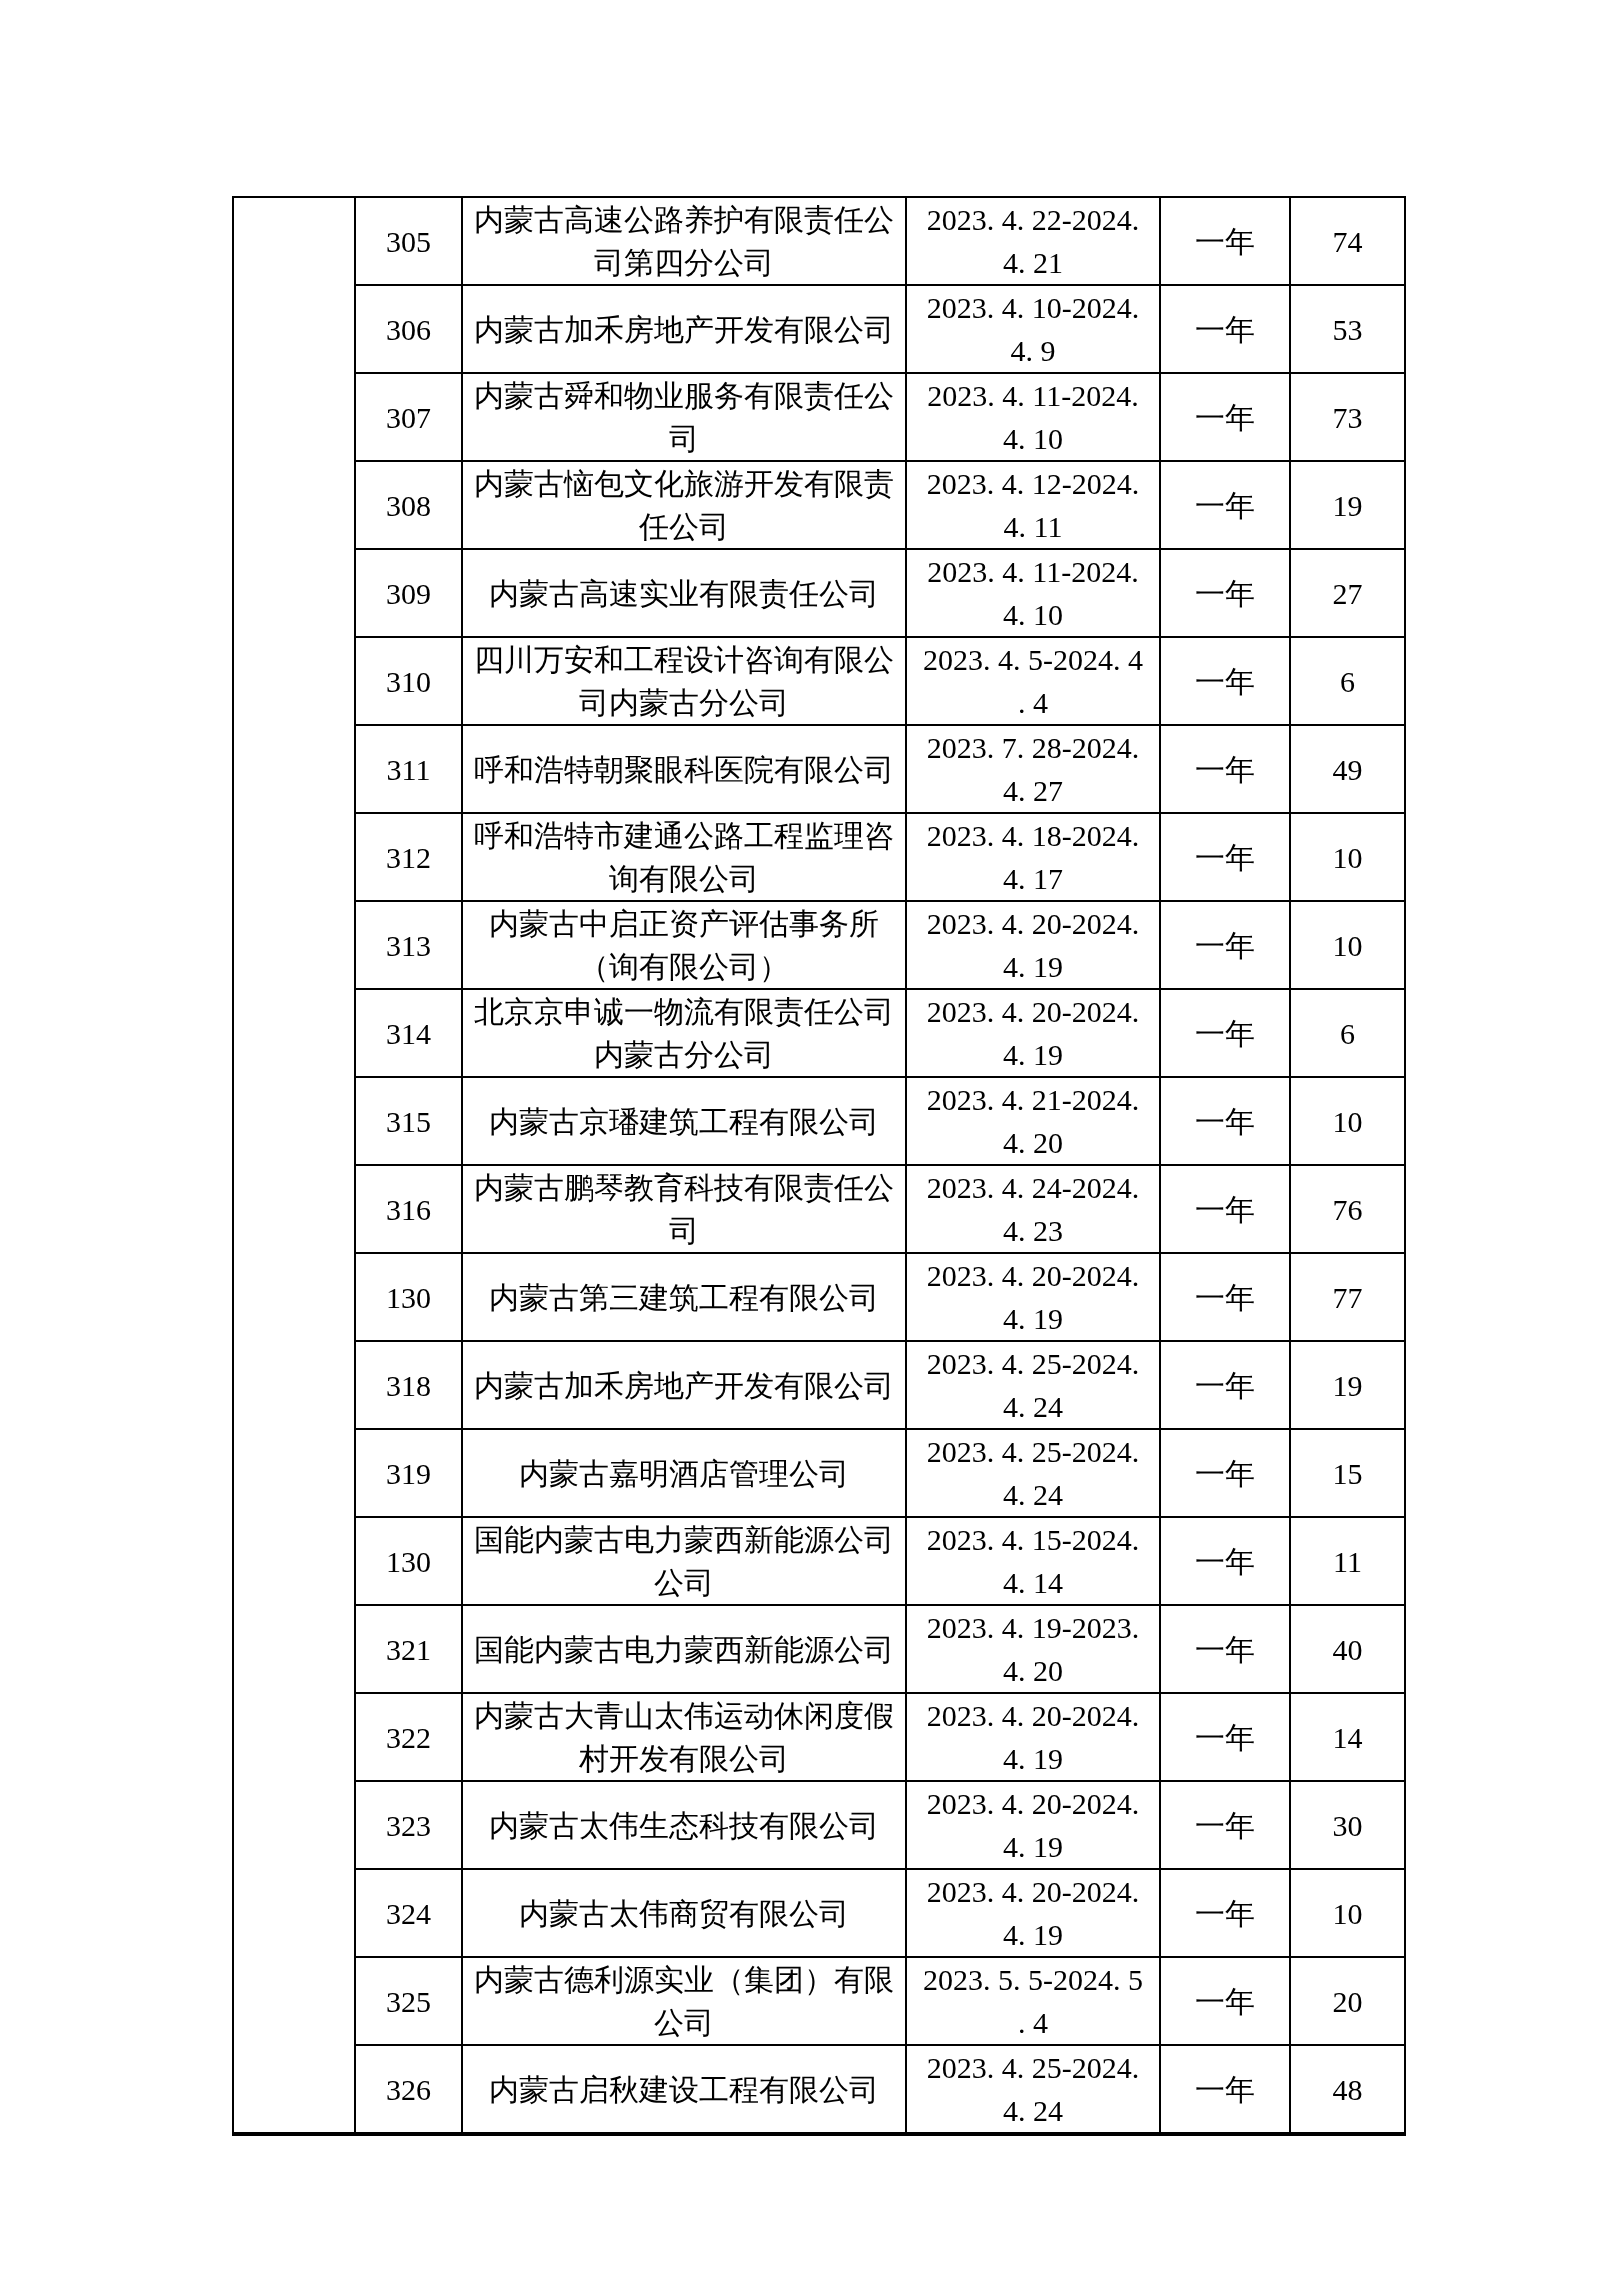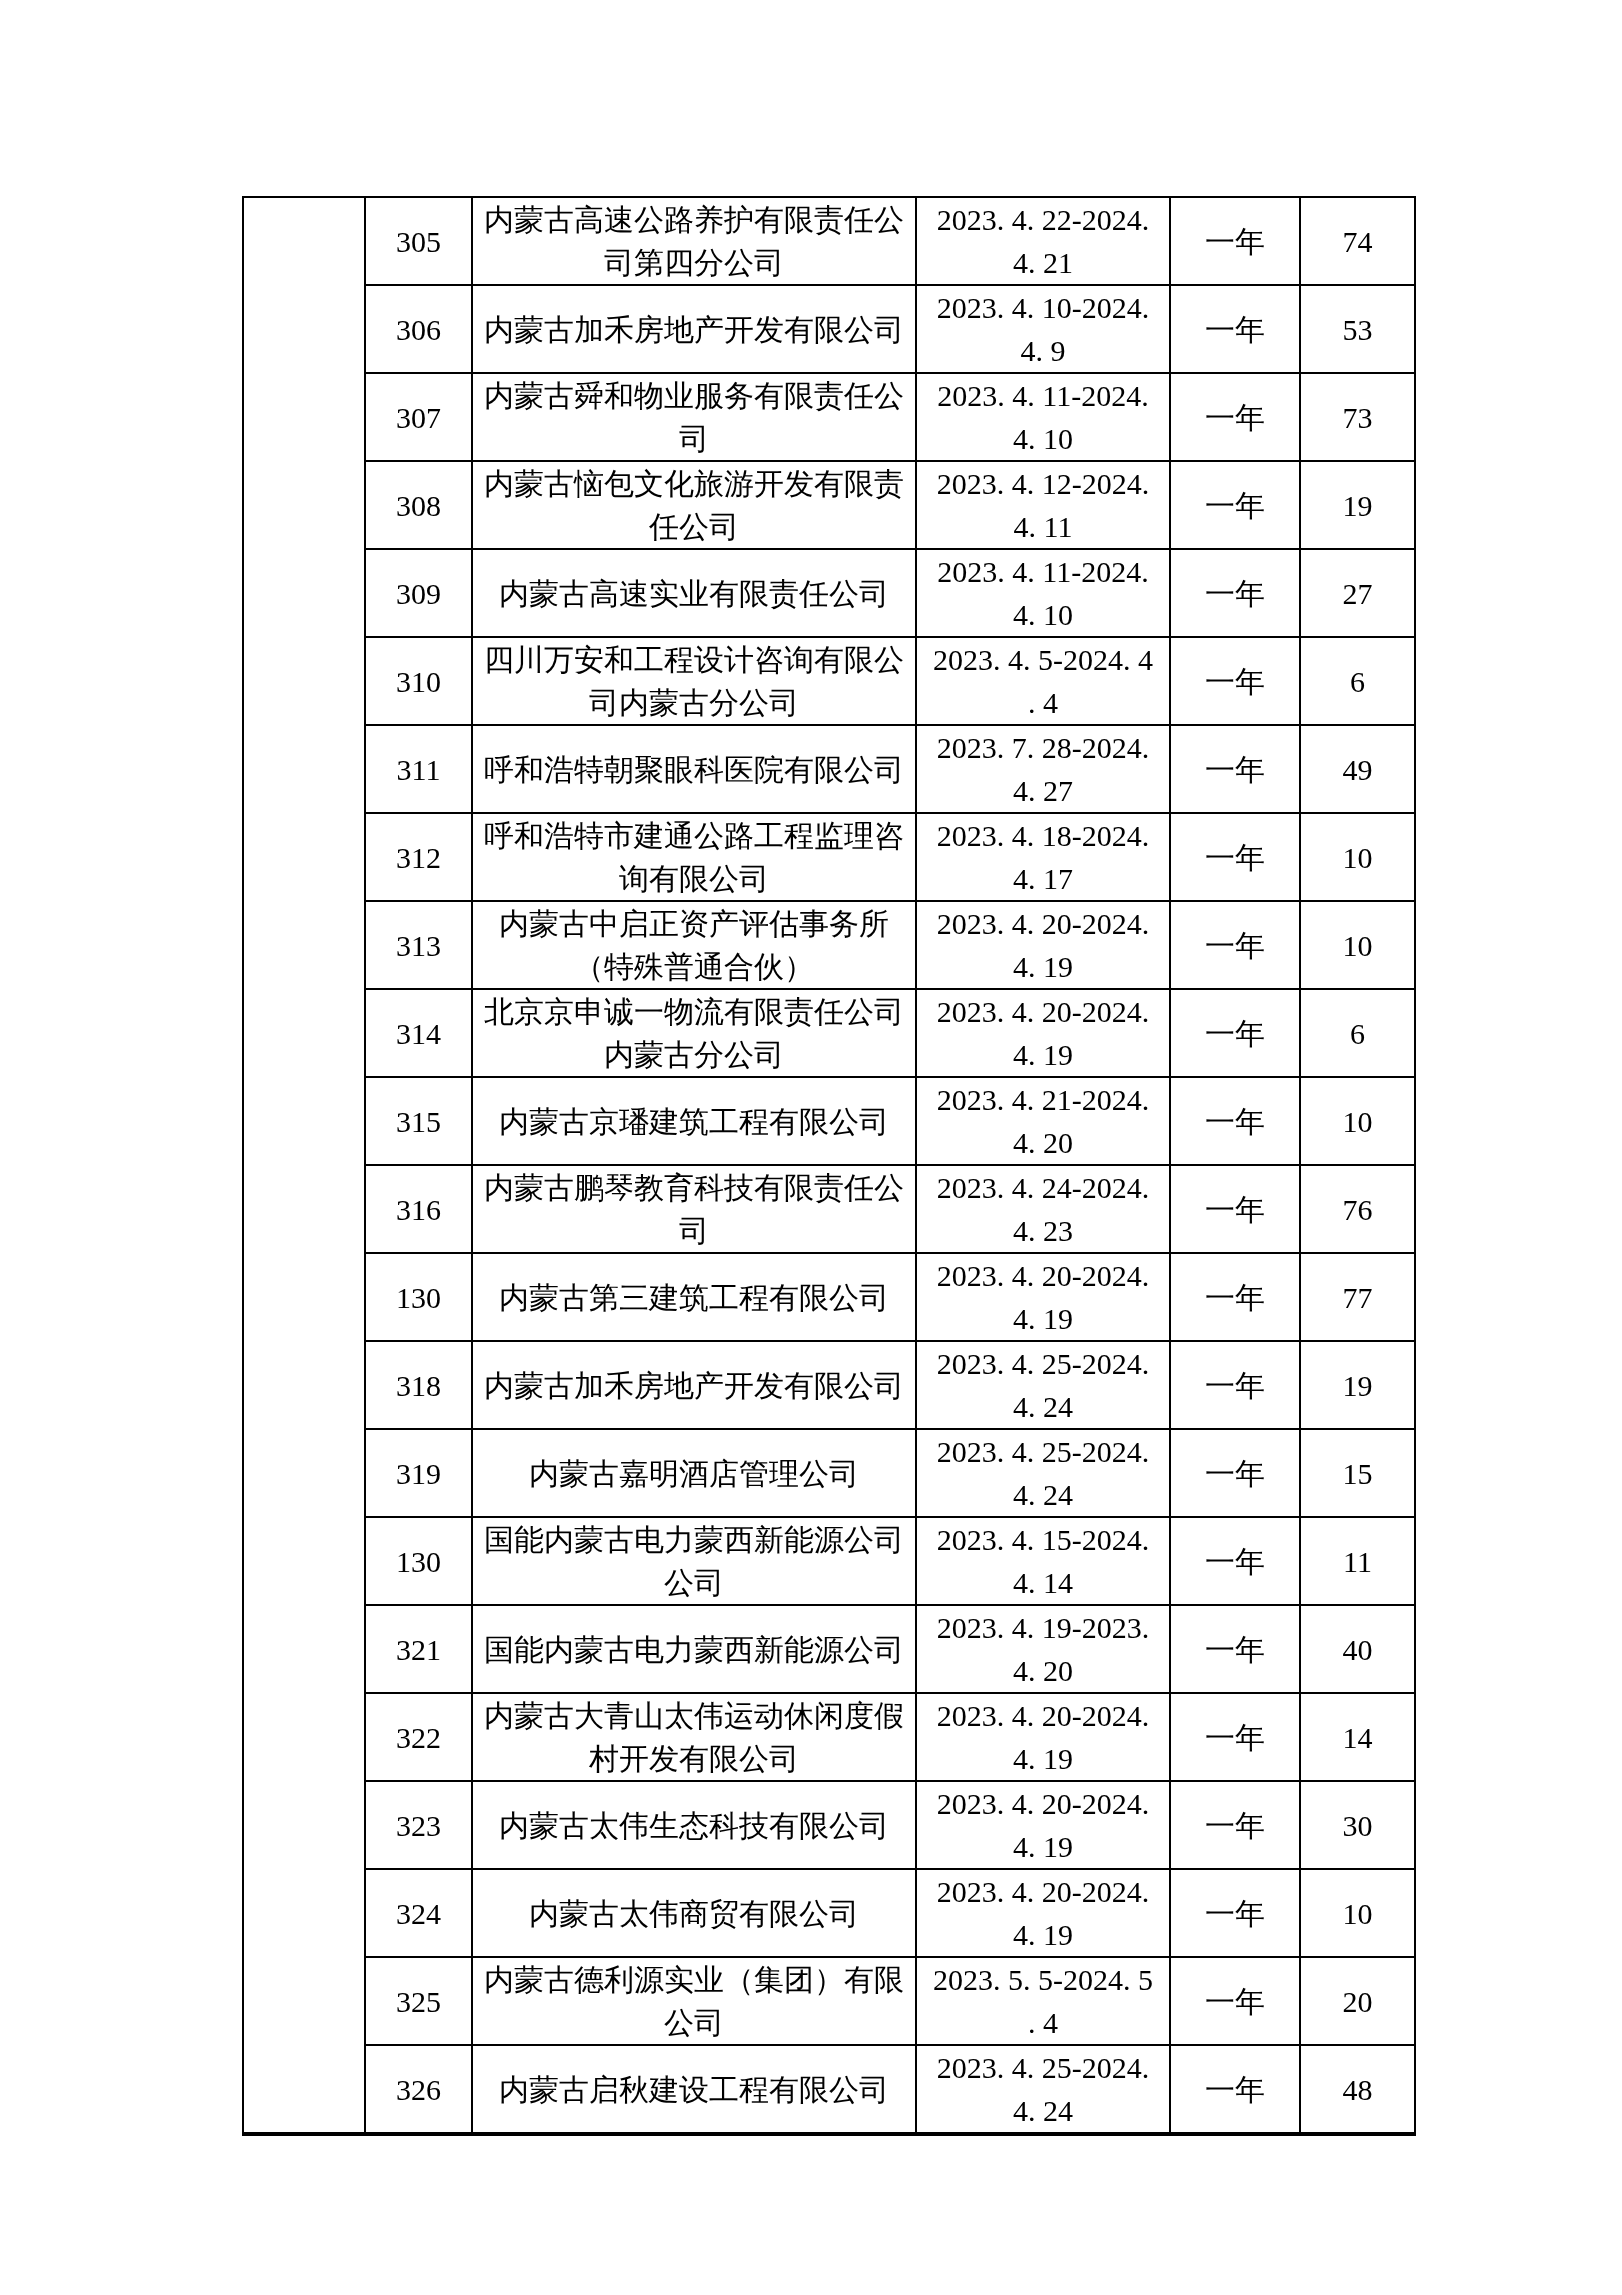--- a/index.html
+++ b/index.html
@@ -12,21 +12,20 @@
   }
   table.roster{
     position:absolute;left:232px;top:196px;
     width:1160px;
     border-collapse:collapse;
     table-layout:fixed;
     border-top:2.6px solid #000;
     border-bottom:4.6px solid #000;
     border-left:2px solid #000;
     border-right:2px solid #000;
-    margin-left:10px;
   }
   table.roster tr{height:86px}
   table.roster td{
     border-left:2px solid #000;
     border-right:2px solid #000;
     border-top:2.6px solid #000;
     border-bottom:2.6px solid #000;
     padding:0;
     text-align:center;
     vertical-align:middle;
@@ -149,21 +148,21 @@
           <div>2023. 4. 18-2024.</div>
           <div>4. 17</div>
         </td>
       <td class="c-term">一年</td>
       <td class="c-count">10</td>
     </tr>
     <tr>
       <td class="c-no">313</td>
       <td class="c-name">
           <div>内蒙古中启正资产评估事务所</div>
-          <div>（特殊普通合伙）</div>
+          <div>（询有限公司）</div>
         </td>
       <td class="c-date">
           <div>2023. 4. 20-2024.</div>
           <div>4. 19</div>
         </td>
       <td class="c-term">一年</td>
       <td class="c-count">10</td>
     </tr>
     <tr>
       <td class="c-no">314</td>

